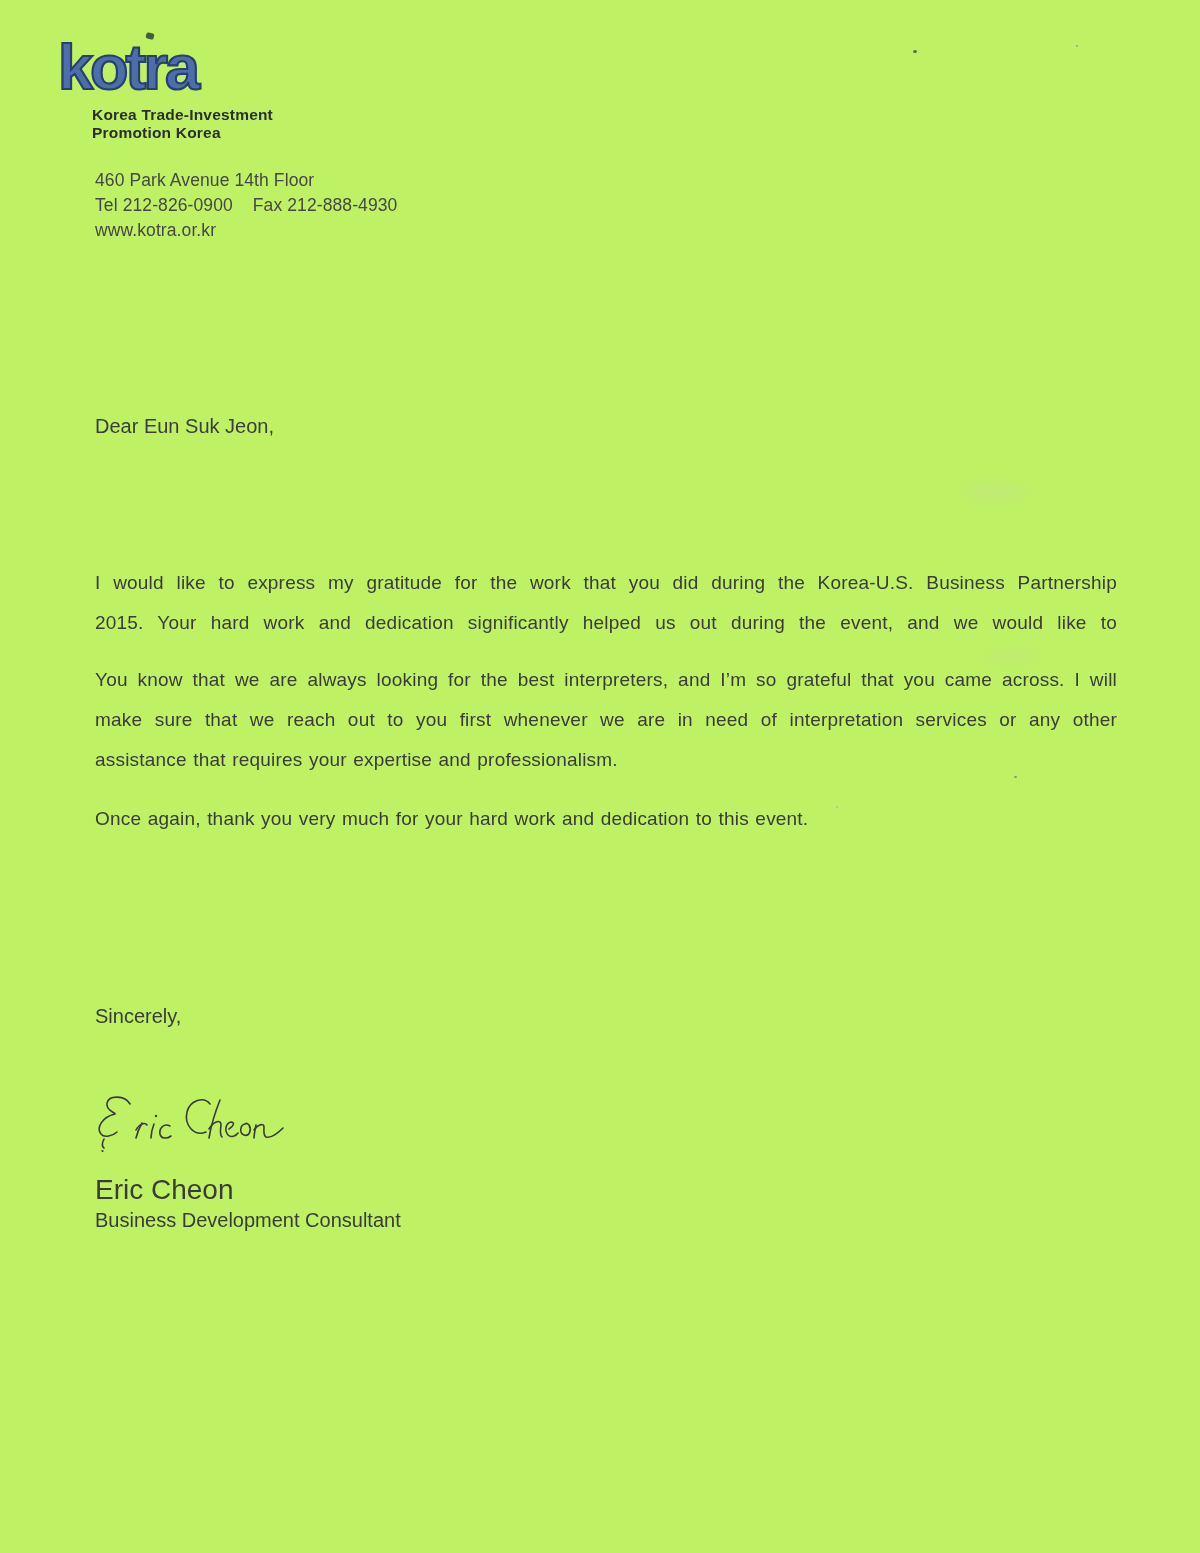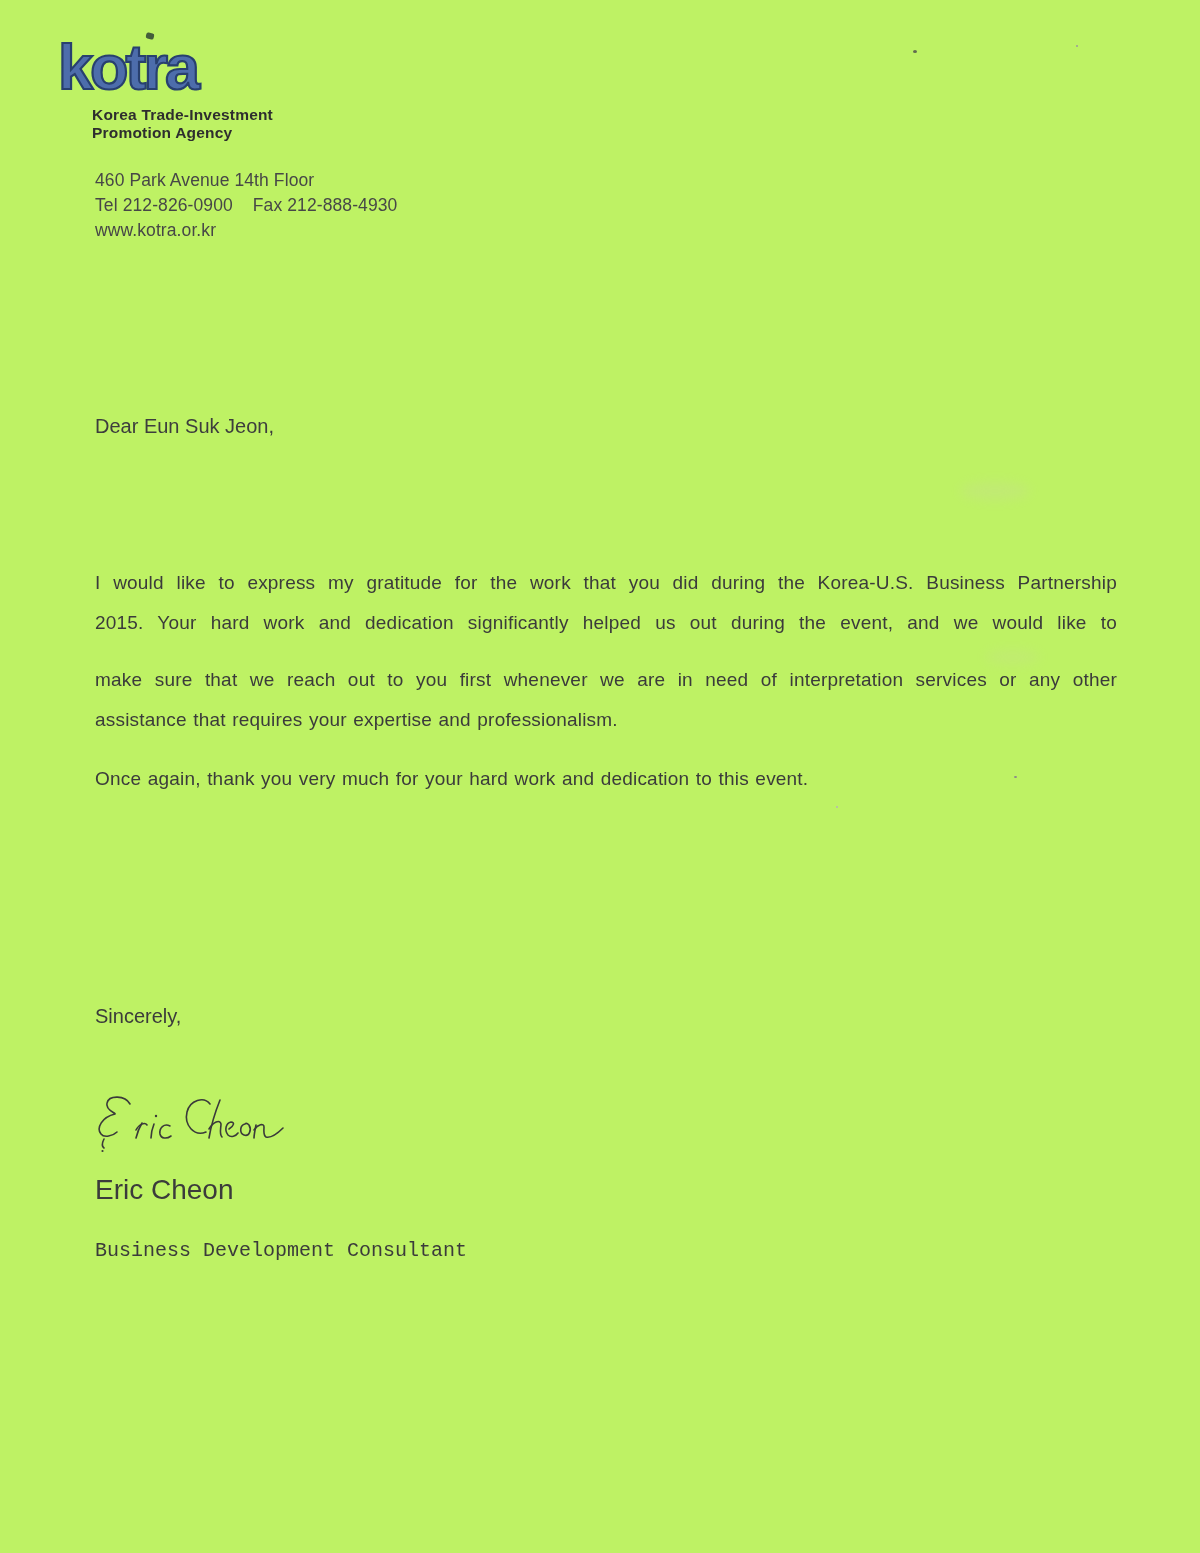--- a/index.html
+++ b/index.html
@@ -58,21 +58,21 @@
   .para-2 { margin-bottom: 19px; }
   .line { line-height: 40px; text-align: justify; }
   .line.full { text-align-last: justify; }
 
   .closing { position: absolute; left: 95px; top: 1005px; font-size: 20px; }
 
   .signature { position: absolute; left: 92px; top: 1090px; }
   .signature svg { display: block; }
 
   .signer-name  { position: absolute; left: 95px; top: 1174px; font-size: 28px; }
-  .signer-title { position: absolute; left: 95px; top: 1239px; font-size: 20px; font-family: Liberation Mono, monospace; }
+  .signer-title { position: absolute; left: 95px; top: 1209px; font-size: 20px; }
 
   
   .speck { position: absolute; border-radius: 50%; }
   .speck-1 { left: 913px; top: 50px; width: 4px; height: 3px; background: #4a4a4a; opacity: .8; }
   .speck-2 { left: 1076px; top: 45px; width: 2px; height: 2px; background: #9a9a9a; }
   .speck-3 { left: 1014px; top: 776px; width: 3px; height: 2px; background: #8a8a8a; }
   .speck-4 { left: 836px; top: 806px; width: 2px; height: 2px; background: #b5b5b5; }
   .smudge { position: absolute; border-radius: 50%; filter: blur(6px); }
   .smudge-1 { left: 960px; top: 482px; width: 70px; height: 18px; background: #cfc8bc; opacity: .18; }
   .smudge-2 { left: 985px; top: 650px; width: 55px; height: 14px; background: #cfc8bc; opacity: .15; }
@@ -80,38 +80,39 @@
 </head>
 <body>
 
 <div class="page">
 
   <div class="logo-block">
     <div class="brand">kotra</div>
     <div class="logo-speck"></div>
     <div class="tagline">
       <div>Korea Trade-Investment</div>
-      <div>Promotion Agency</div>
+      <div>Promotion Korea</div>
     </div>
   </div>
 
   <div class="contact">
     <div>460 Park Avenue 14th Floor</div>
     <div><span>Tel 212-826-0900</span><span class="fax">Fax 212-888-4930</span></div>
     <div>www.kotra.or.kr</div>
   </div>
 
   <div class="salutation">Dear Eun Suk Jeon,</div>
 
   <div class="letter-body">
     <div class="para para-1">
       <div class="line full">I would like to express my gratitude for the work that you did during the Korea-U.S. Business Partnership</div>
       <div class="line full">2015. Your hard work and dedication significantly helped us out during the event, and we would like to</div>
     </div>
     <div class="para para-2">
+      <div class="line full">You know that we are always looking for the best interpreters, and I’m so grateful that you came across. I will</div>
       <div class="line full">make sure that we reach out to you first whenever we are in need of interpretation services or any other</div>
       <div class="line">assistance that requires your expertise and professionalism.</div>
     </div>
     <div class="para para-3">
       <div class="line">Once again, thank you very much for your hard work and dedication to this event.</div>
     </div>
   </div>
 
   <div class="closing">Sincerely,</div>
 

